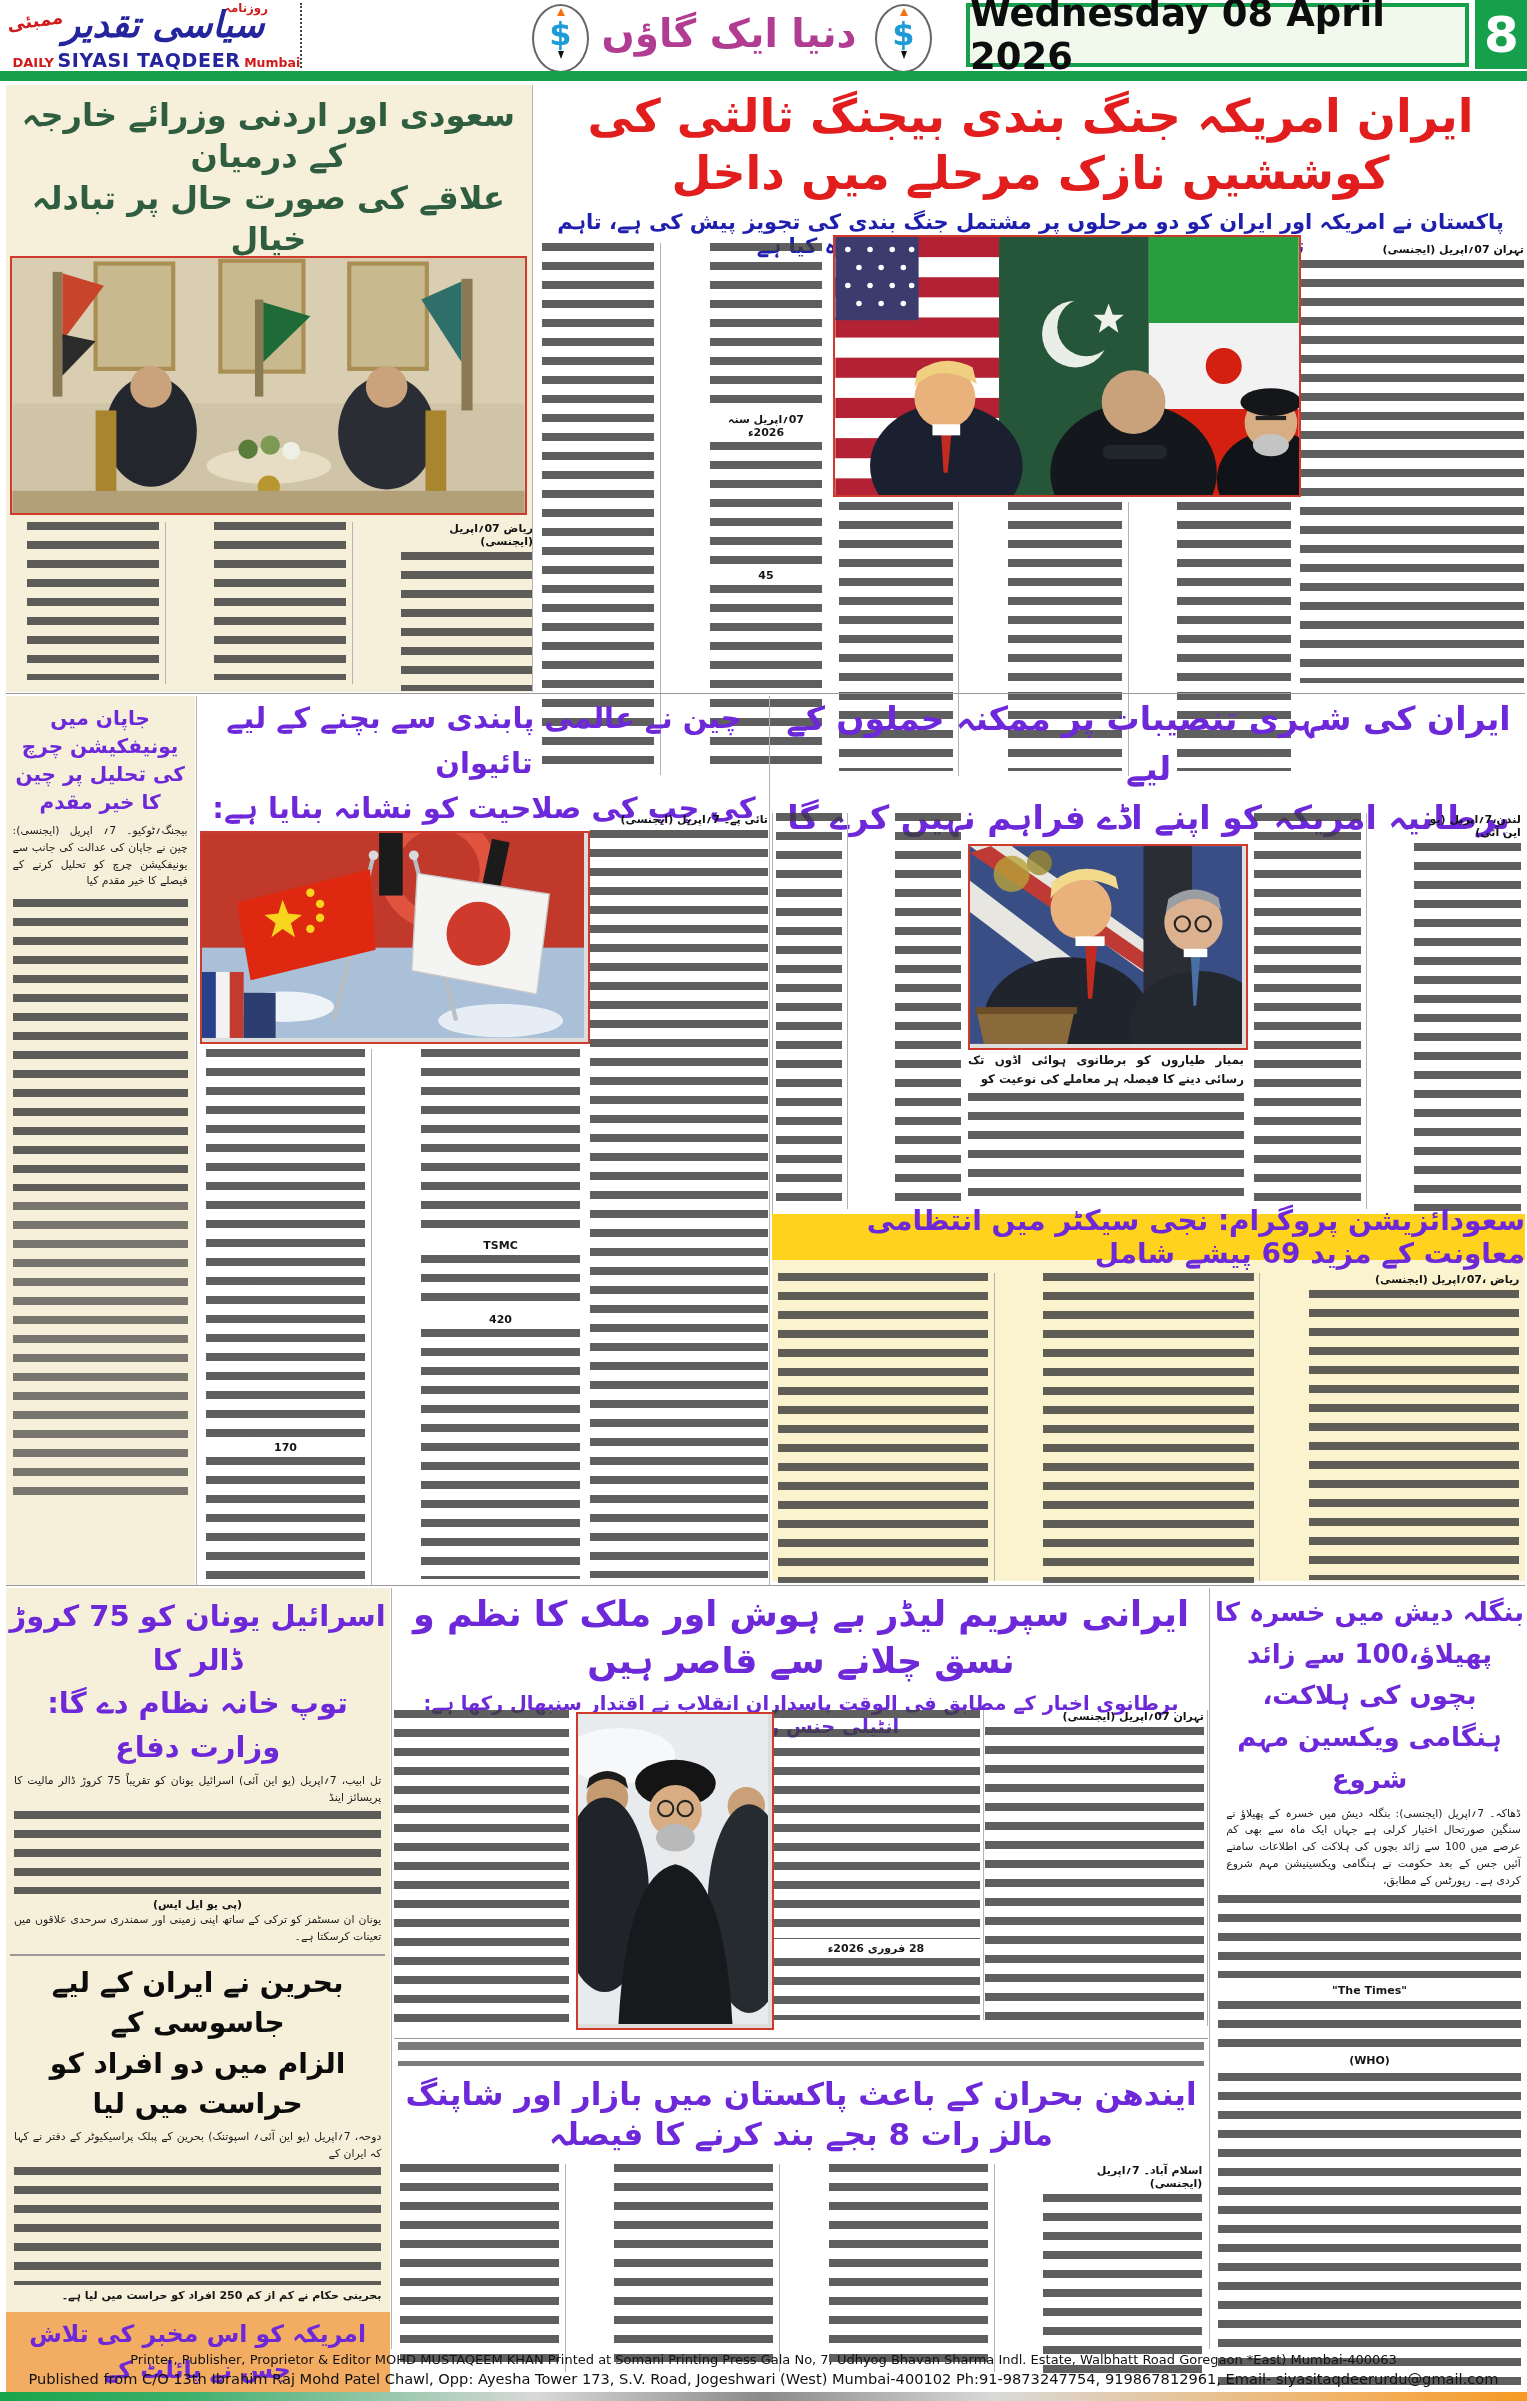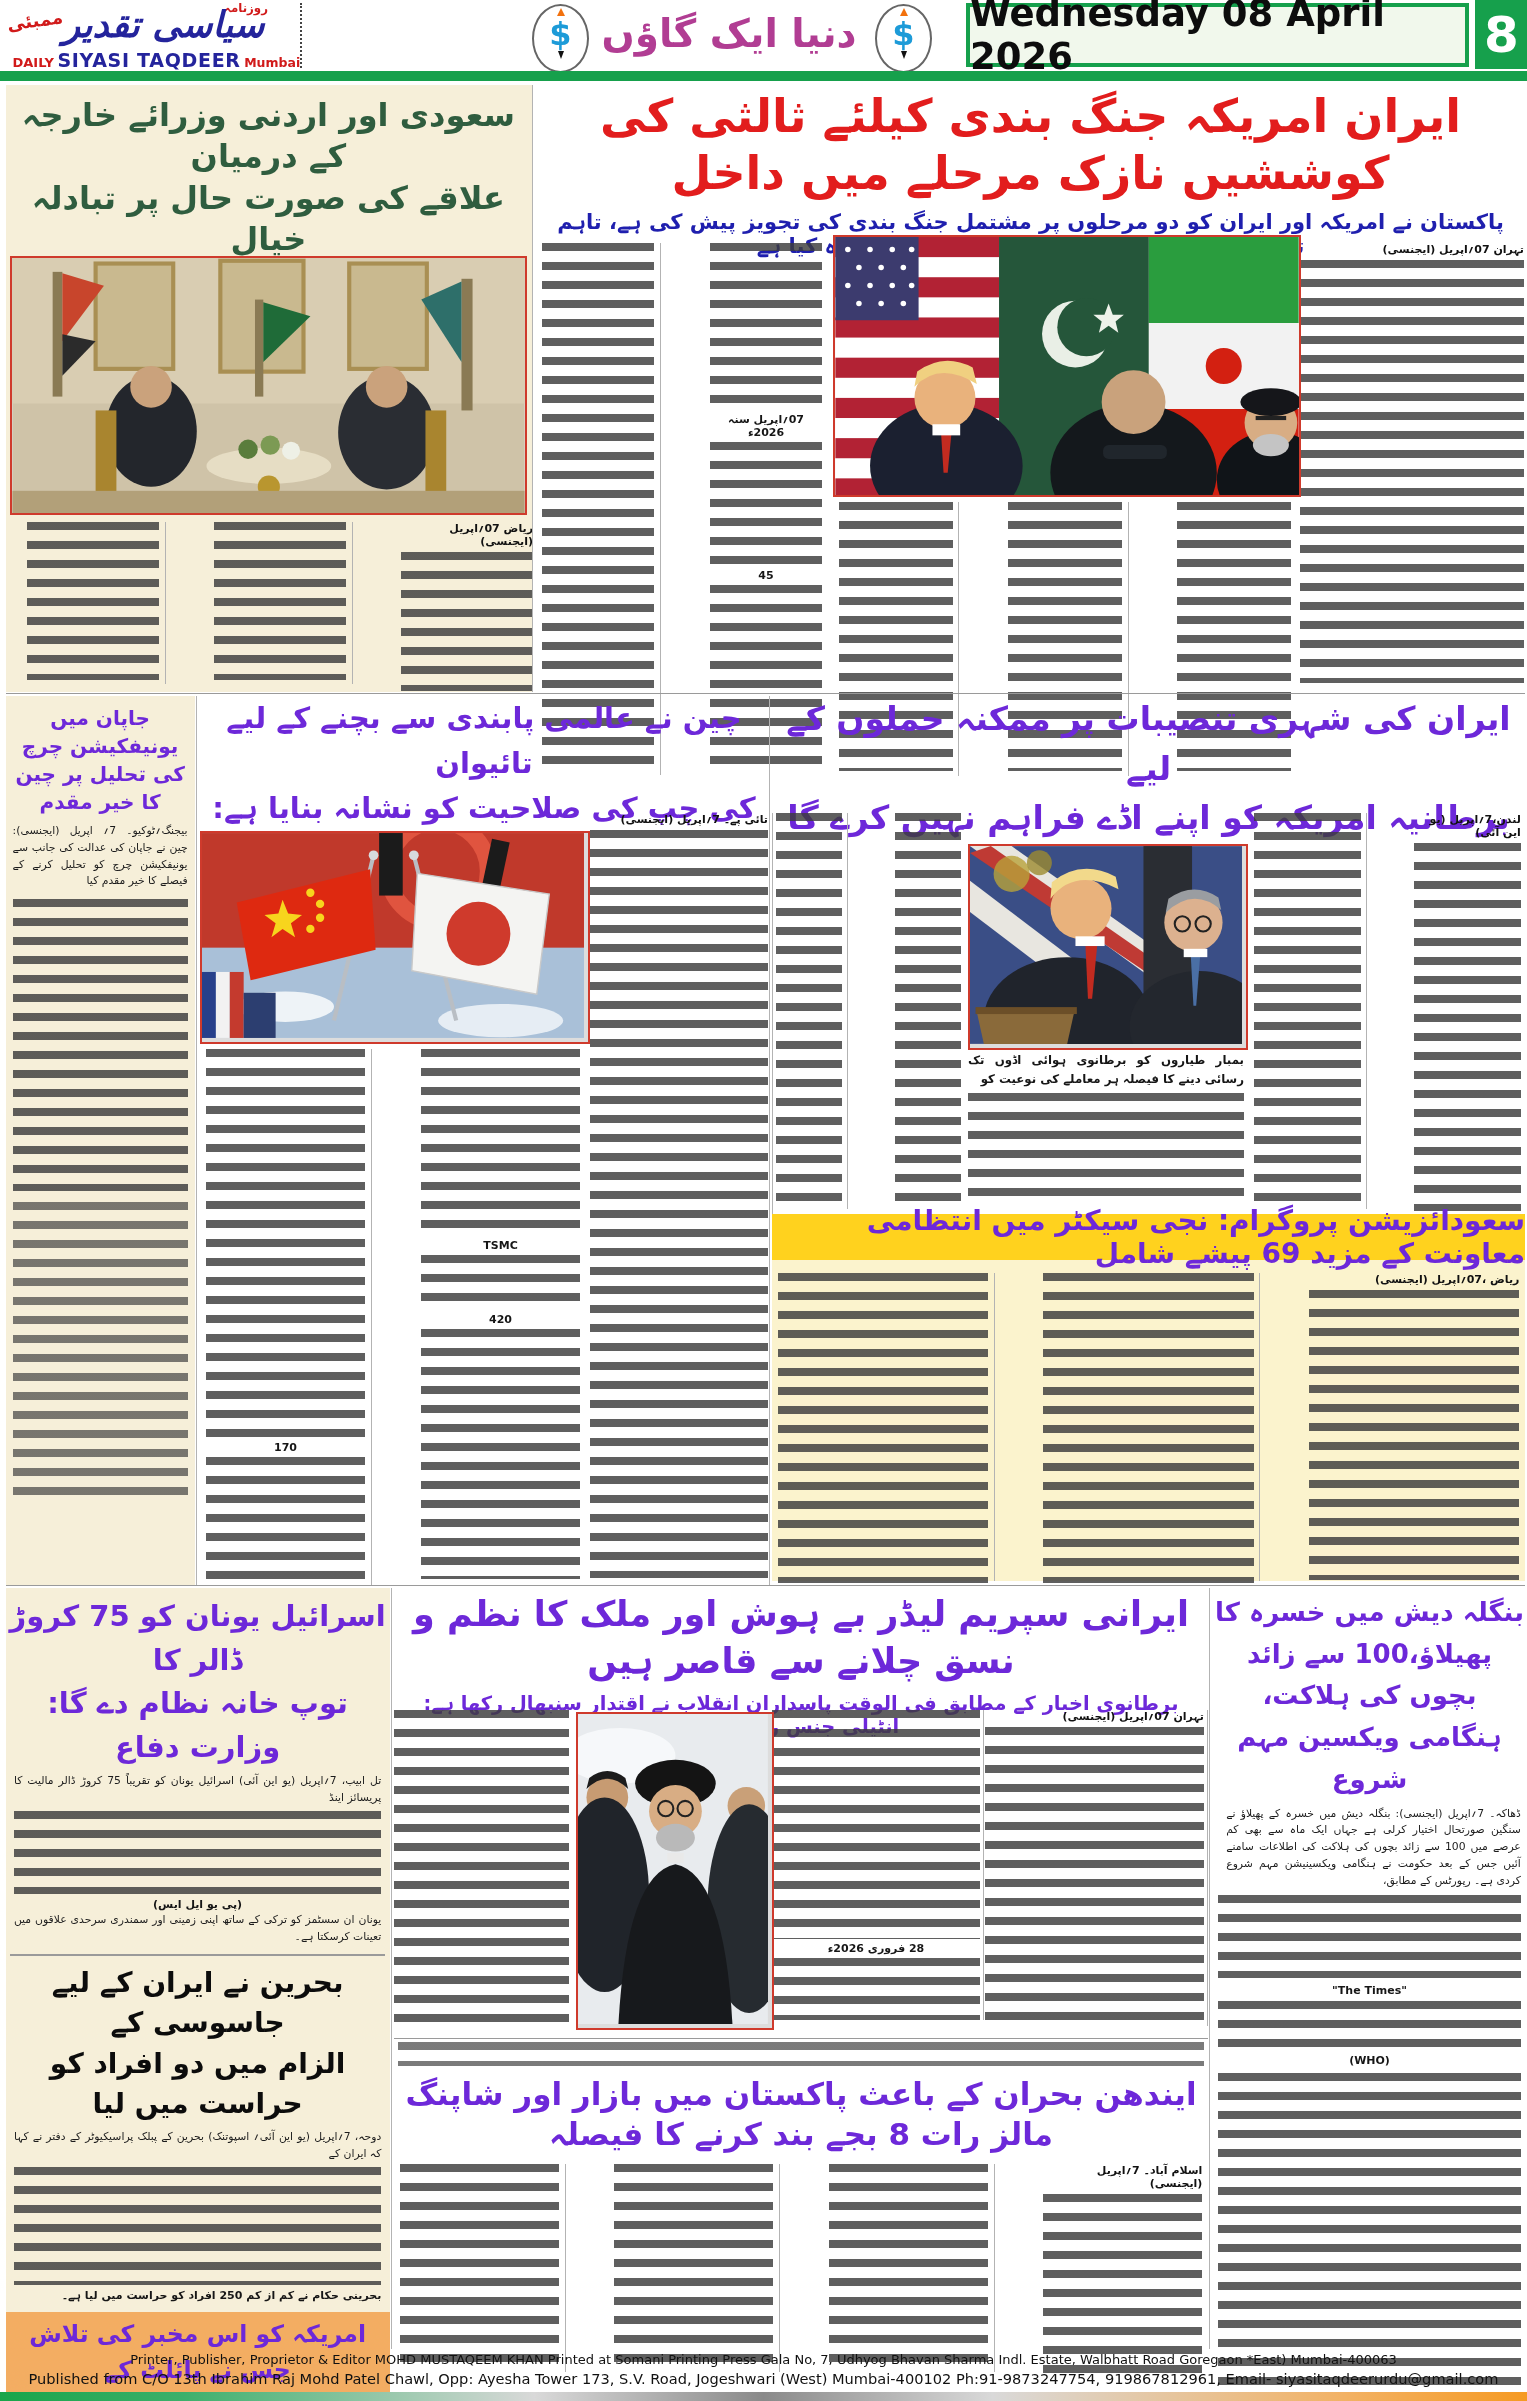--- a/index.html
+++ b/index.html
@@ -102,21 +102,21 @@
       <div class="g" style="height:158px;"></div>
     </div>
     <div class="col" style="padding:0 5.6px;">
       <div class="g" style="height:158px;"></div>
     </div>
   </div>
 </div>
 <div class="abs vr" style="left:532px;top:85px;height:607px;"></div>
 
 <div class="abs" style="left:536px;top:85px;width:989px;height:607px;">
-  <div class="abs u ctr" style="left:0;top:2.8px;width:989px;height:119px;font-size:46px;font-weight:bold;color:#e21d1d;line-height:1.25;overflow:hidden;">ایران امریکہ جنگ بندی کیلئے ثالثی کی کوششیں نازک مرحلے میں داخل</div>
+  <div class="abs u ctr" style="left:0;top:2.8px;width:989px;height:119px;font-size:46px;font-weight:bold;color:#e21d1d;line-height:1.25;overflow:hidden;">ایران امریکہ جنگ بندی بیجنگ ثالثی کی کوششیں نازک مرحلے میں داخل</div>
   <div class="abs u ctr" style="left:0;top:125px;width:989px;font-size:21px;font-weight:bold;color:#1f1fae;">پاکستان نے امریکہ اور ایران کو دو مرحلوں پر مشتمل جنگ بندی کی تجویز پیش کی ہے، تاہم تہران نے اپنی شرائط اور سرخ لکیروں کا اعادہ کیا ہے</div>
 
   <div class="abs" style="left:764px;top:158px;width:224px;border-right:0.7px solid #b3b3b3;padding-right:4.2px;">
     <div class="u dateline">تہران 07؍اپریل (ایجنسی)</div>
     <div class="g" style="height:423px;margin-top:4.2px;"></div>
   </div>
 
   <div class="abs frame" style="left:297px;top:150px;width:464px;height:258px;">
     <svg width="464" height="258" viewBox="0 0 668 372">
       <rect width="668" height="372" fill="#fff"></rect>

